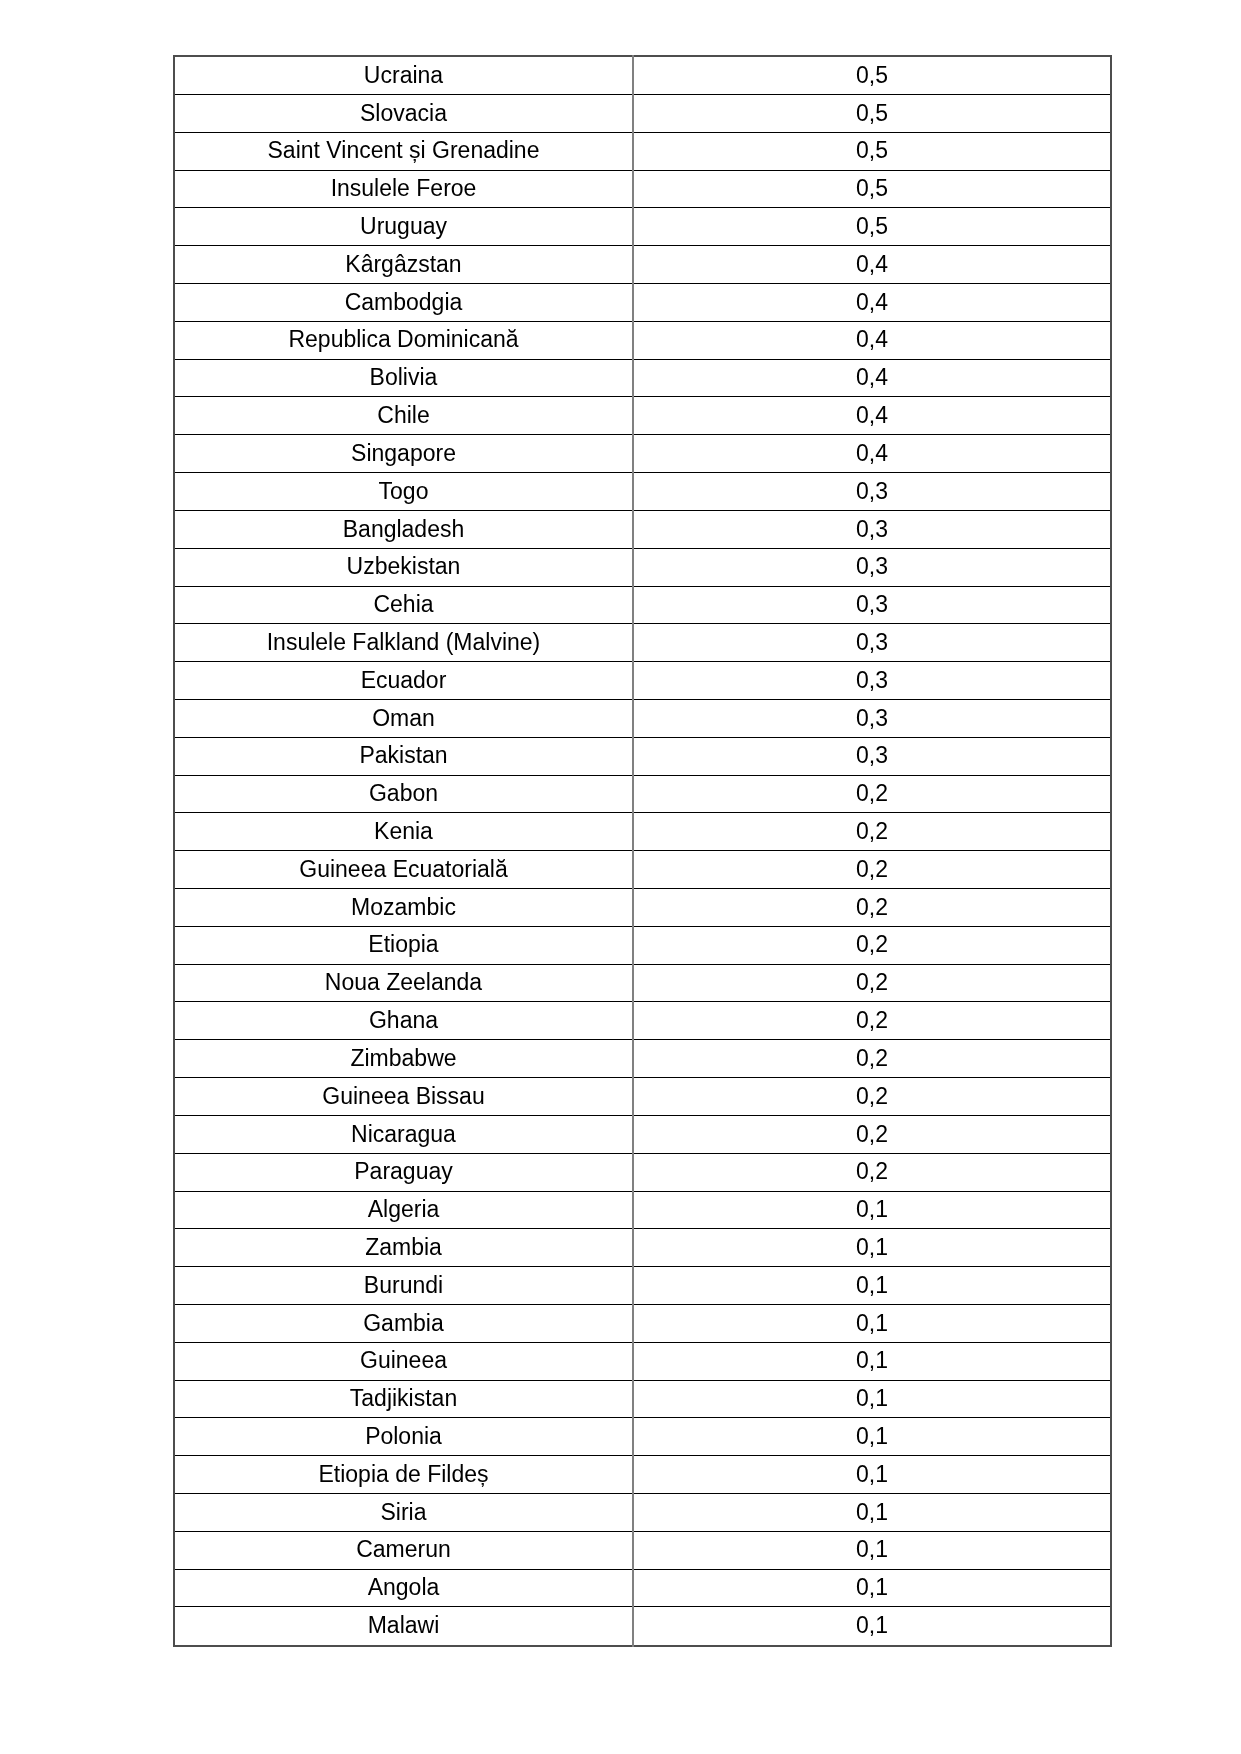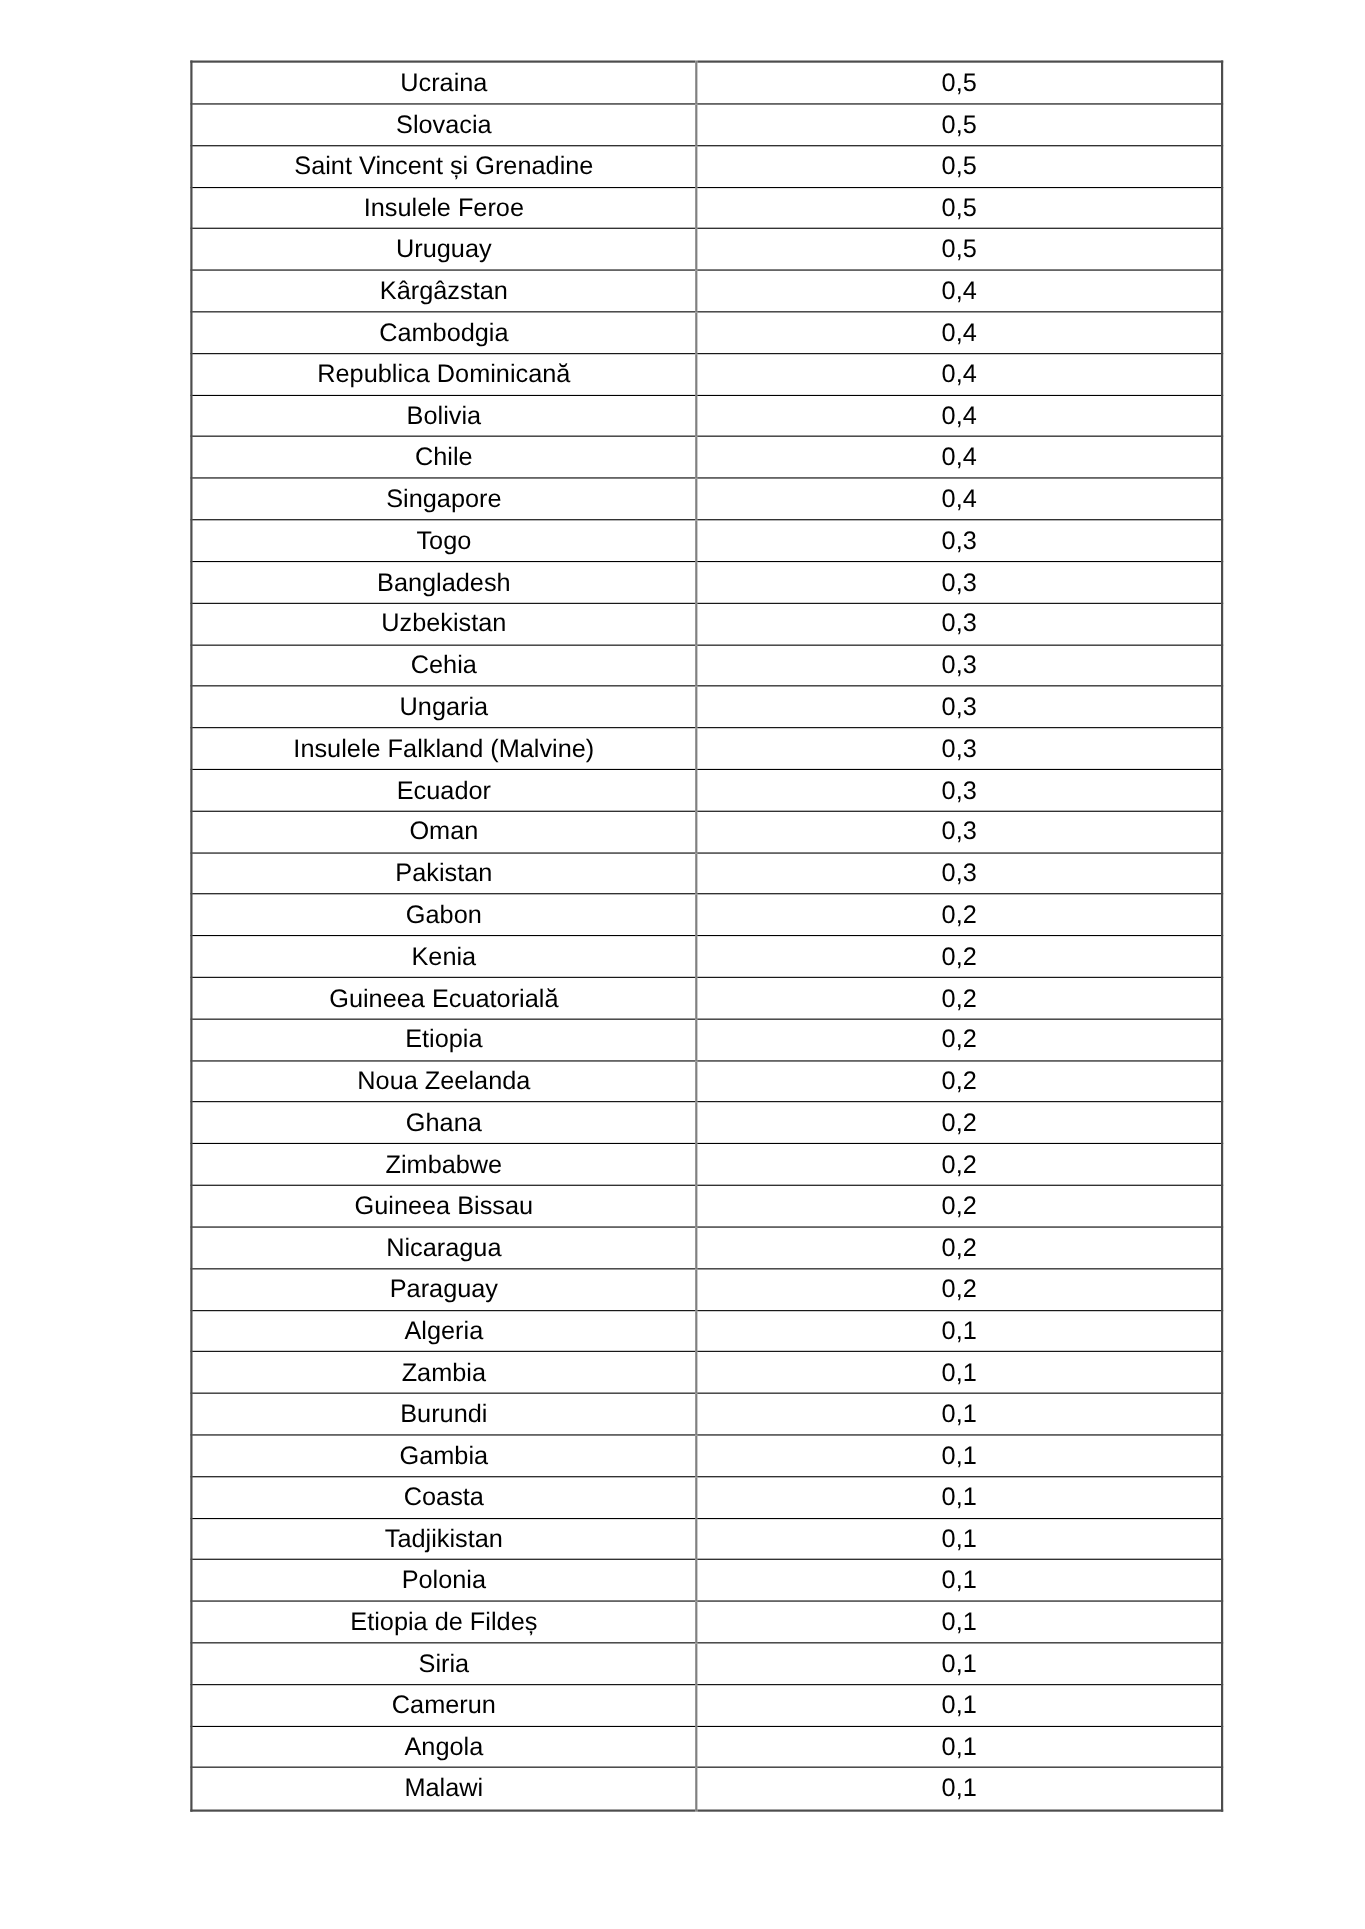--- a/index.html
+++ b/index.html
@@ -111,24 +111,20 @@
         </tr>
         <tr>
           <td class="country-cell">Uzbekistan</td>
           <td class="value-cell">0,3</td>
         </tr>
         <tr>
           <td class="country-cell">Cehia</td>
           <td class="value-cell">0,3</td>
         </tr>
         <tr>
-          <td class="country-cell">Ungaria</td>
-          <td class="value-cell">0,3</td>
-        </tr>
-        <tr>
           <td class="country-cell">Insulele Falkland (Malvine)</td>
           <td class="value-cell">0,3</td>
         </tr>
         <tr>
           <td class="country-cell">Ecuador</td>
           <td class="value-cell">0,3</td>
         </tr>
         <tr>
           <td class="country-cell">Oman</td>
           <td class="value-cell">0,3</td>
@@ -143,20 +139,24 @@
         </tr>
         <tr>
           <td class="country-cell">Kenia</td>
           <td class="value-cell">0,2</td>
         </tr>
         <tr>
           <td class="country-cell">Guineea Ecuatorială</td>
           <td class="value-cell">0,2</td>
         </tr>
         <tr>
+          <td class="country-cell">Mozambic</td>
+          <td class="value-cell">0,2</td>
+        </tr>
+        <tr>
           <td class="country-cell">Etiopia</td>
           <td class="value-cell">0,2</td>
         </tr>
         <tr>
           <td class="country-cell">Noua Zeelanda</td>
           <td class="value-cell">0,2</td>
         </tr>
         <tr>
           <td class="country-cell">Ghana</td>
           <td class="value-cell">0,2</td>
@@ -187,21 +187,21 @@
         </tr>
         <tr>
           <td class="country-cell">Burundi</td>
           <td class="value-cell">0,1</td>
         </tr>
         <tr>
           <td class="country-cell">Gambia</td>
           <td class="value-cell">0,1</td>
         </tr>
         <tr>
-          <td class="country-cell">Coasta</td>
+          <td class="country-cell">Guineea</td>
           <td class="value-cell">0,1</td>
         </tr>
         <tr>
           <td class="country-cell">Tadjikistan</td>
           <td class="value-cell">0,1</td>
         </tr>
         <tr>
           <td class="country-cell">Polonia</td>
           <td class="value-cell">0,1</td>
         </tr>

